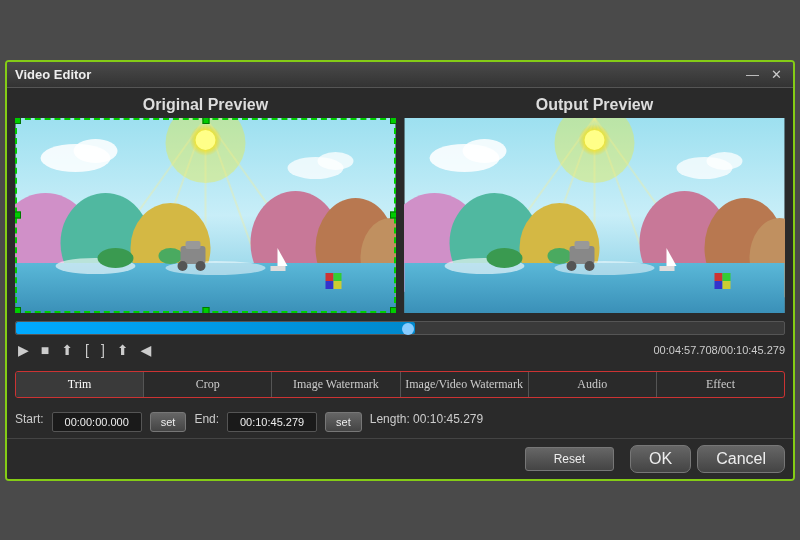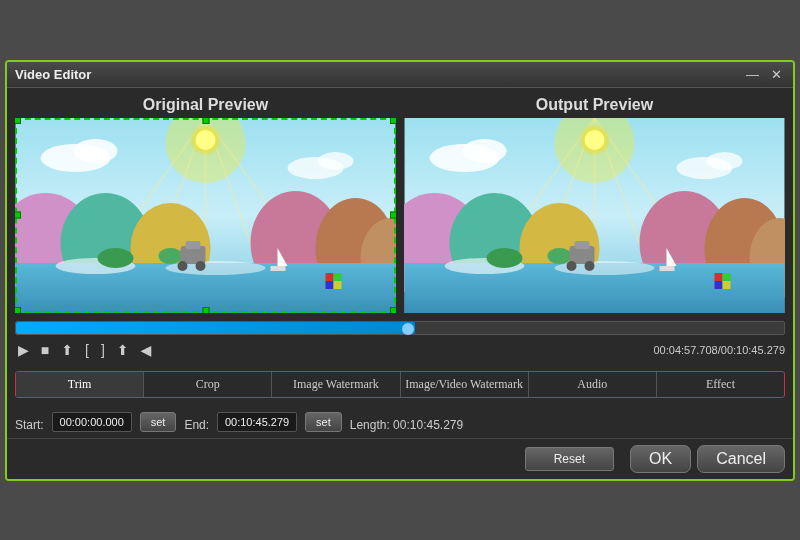--- a/index.html
+++ b/index.html
@@ -197,38 +197,38 @@
       background: #3a3a3a;
     }
 
     .trim-section {
       background: #2a2a2a;
       padding: 8px 8px 6px 8px;
     }
 
     .trim-row {
       display: flex;
-      align-items: flex-end;
+      align-items: flex-start;
       gap: 8px;
       color: #ccc;
     }
 
     .trim-label {
       font-size: 12px;
       color: #ccc;
     }
 
     .time-input {
       background: #1a1a1a;
       border: 1px solid #555;
       color: #eee;
       padding: 3px 6px;
       font-size: 11px;
       border-radius: 2px;
-      width: 80px;
+      width: 90px;
       text-align: center;
     }
 
     .set-btn {
       background: linear-gradient(to bottom, #666, #444);
       border: 1px solid #777;
       color: #eee;
       padding: 3px 10px;
       font-size: 11px;
       border-radius: 3px;

